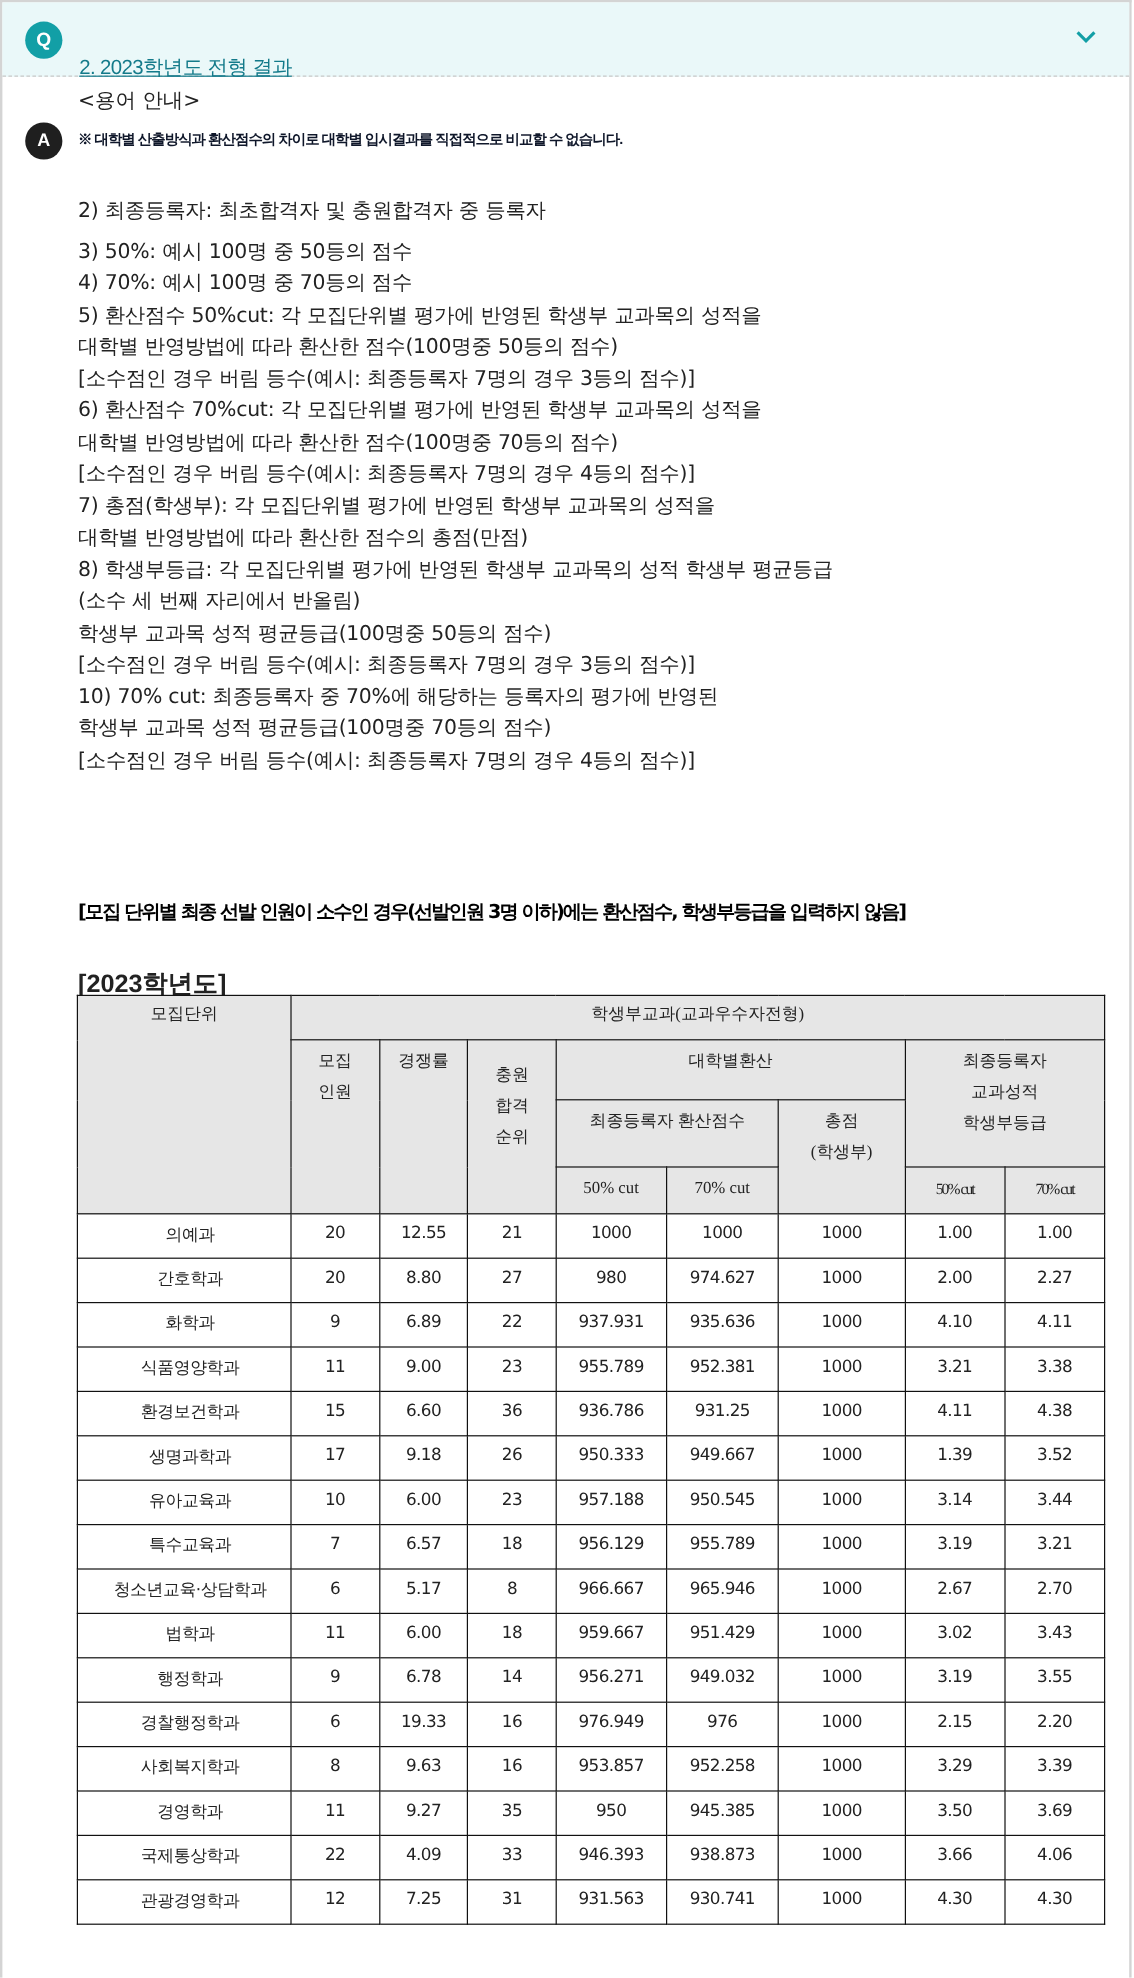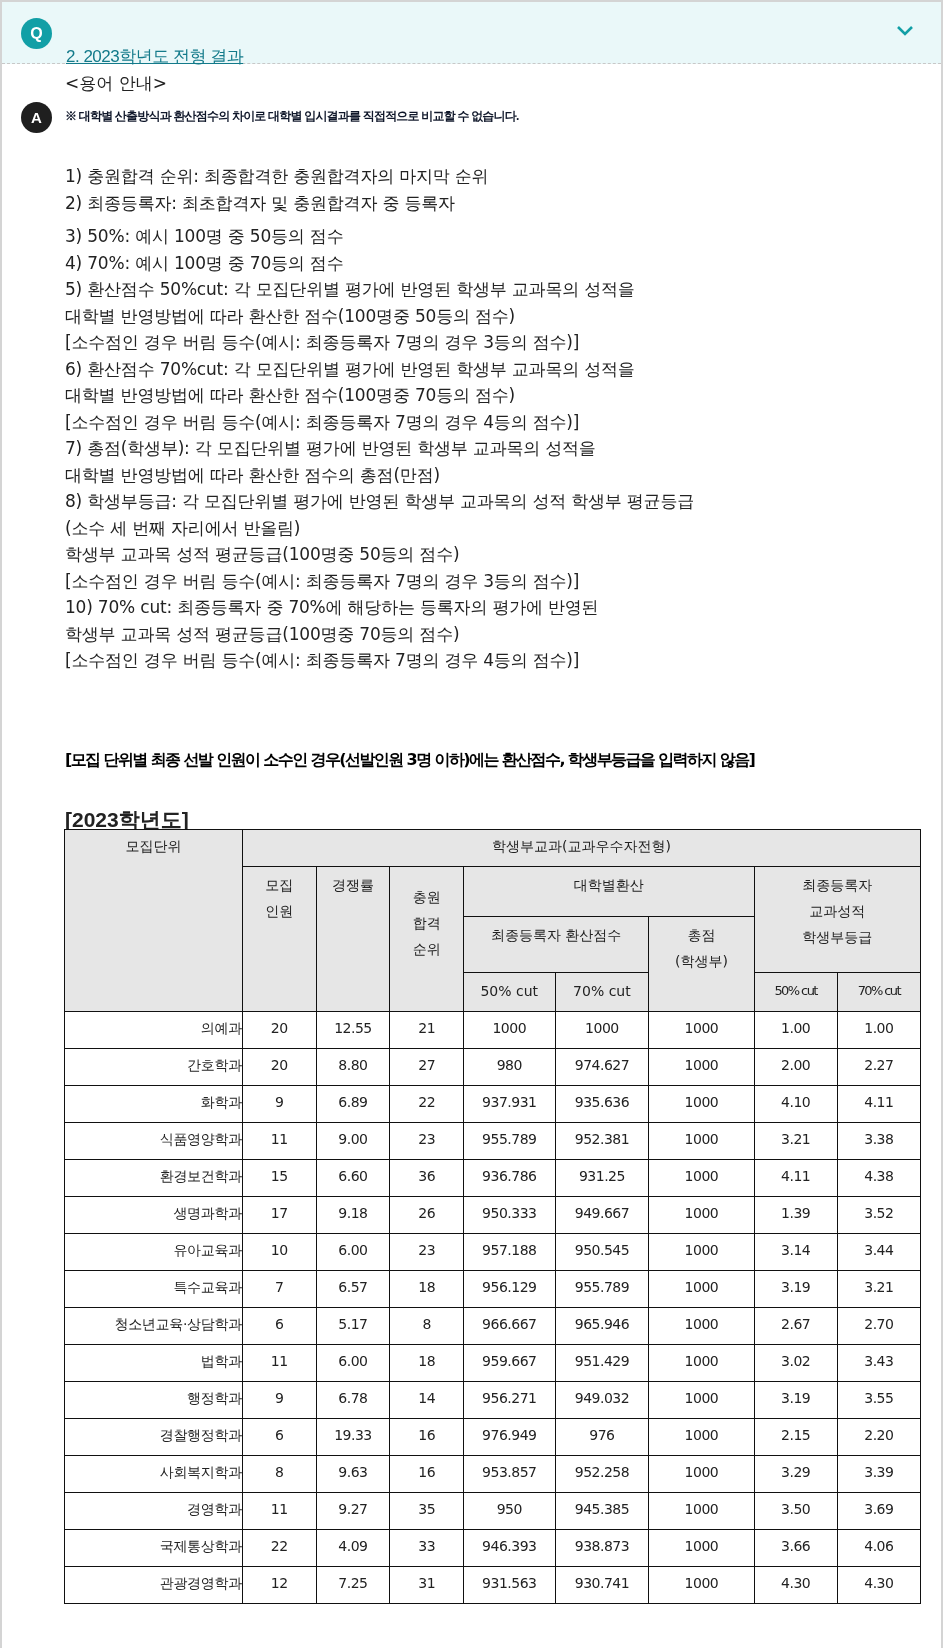--- a/index.html
+++ b/index.html
@@ -12,43 +12,42 @@
   .a-badge { position:absolute; left:19px; top:100px; width:31px; height:31px; border-radius:50%; background:#1f1f1f; color:#fff; font-weight:bold; font-size:15px; text-align:center; line-height:31px; font-family:"Liberation Sans", sans-serif; }
   .guide-title { position:absolute; left:63px; top:70px; font-size:17px; color:#222; }
   .warn { position:absolute; left:63px; top:106px; font-size:12px; color:#0f172a; font-weight:bold; letter-spacing:-0.8px; font-family:"Liberation Sans", sans-serif; }
   .lines { position:absolute; left:63px; top:161px; font-size:17px; line-height:26.5px; color:#222; letter-spacing:-0.2px; }
   .lines div { white-space:nowrap; height:26.5px; }
   .lines .gap { height:7px; }
   .note { position:absolute; left:63px; top:748px; font-size:16px; color:#000000; letter-spacing:-1.6px; white-space:nowrap;font-weight:bold; }
   .year { position:absolute; left:63px; top:804px; font-size:21px; font-weight:bold; color:#222; font-family:"Liberation Sans", sans-serif; }
   table.res { position:absolute; left:62px; top:827px; width:857px; border-collapse:collapse; font-size:14px; color:#222; table-layout:fixed; }
   table.res th, table.res td { border:1.5px solid #111; padding:0; }
-  table.res th { background:#e6e6e6; font-weight:normal; vertical-align:top; text-align:center; line-height:26px; }
+  table.res th { background:#e6e6e6; font-weight:normal; vertical-align:top; text-align:center; line-height:26px;font-family:Liberation Serif, serif; }
   table.res td { height:37px; text-align:center; vertical-align:top; padding-top:8px; box-sizing:border-box; letter-spacing:-0.5px; }
-  table.res td.unit { text-align:right; padding-left:10px; letter-spacing:-0.3px; }
+  table.res td.unit { text-align:center; padding-left:10px; letter-spacing:-0.3px; }
   .cond { letter-spacing:-1.6px; font-size:13px; }
 </style>
 </head>
 <body>
 
 <div class="faq">
   <div class="q-head">
     <div class="q-badge">Q</div>
     <div class="q-title">2. 2023학년도 전형 결과</div>
     <svg class="chev" viewBox="0 0 18 14">
       <polyline points="2,3 9,10 16,3" fill="none" stroke="#129fa6" stroke-width="2.6"></polyline>
     </svg>
   </div>
 
   <div class="guide-title">&lt;용어 안내&gt;</div>
   <div class="a-badge">A</div>
   <div class="warn">※ 대학별 산출방식과 환산점수의 차이로 대학별 입시결과를 직접적으로 비교할 수 없습니다.</div>
 
   <div class="lines">
-    <div>1) 충원합격 순위: 최종합격한 충원합격자의 마지막 순위</div>
     <div>2) 최종등록자: 최초합격자 및 충원합격자 중 등록자</div>
     <div class="gap"></div>
     <div>3) 50%: 예시 100명 중 50등의 점수</div>
     <div>4) 70%: 예시 100명 중 70등의 점수</div>
     <div>5) 환산점수 50%cut: 각 모집단위별 평가에 반영된 학생부 교과목의 성적을</div>
     <div>대학별 반영방법에 따라 환산한 점수(100명중 50등의 점수)</div>
     <div>[소수점인 경우 버림 등수(예시: 최종등록자 7명의 경우 3등의 점수)]</div>
     <div>6) 환산점수 70%cut: 각 모집단위별 평가에 반영된 학생부 교과목의 성적을</div>
     <div>대학별 반영방법에 따라 환산한 점수(100명중 70등의 점수)</div>
     <div>[소수점인 경우 버림 등수(예시: 최종등록자 7명의 경우 4등의 점수)]</div>

